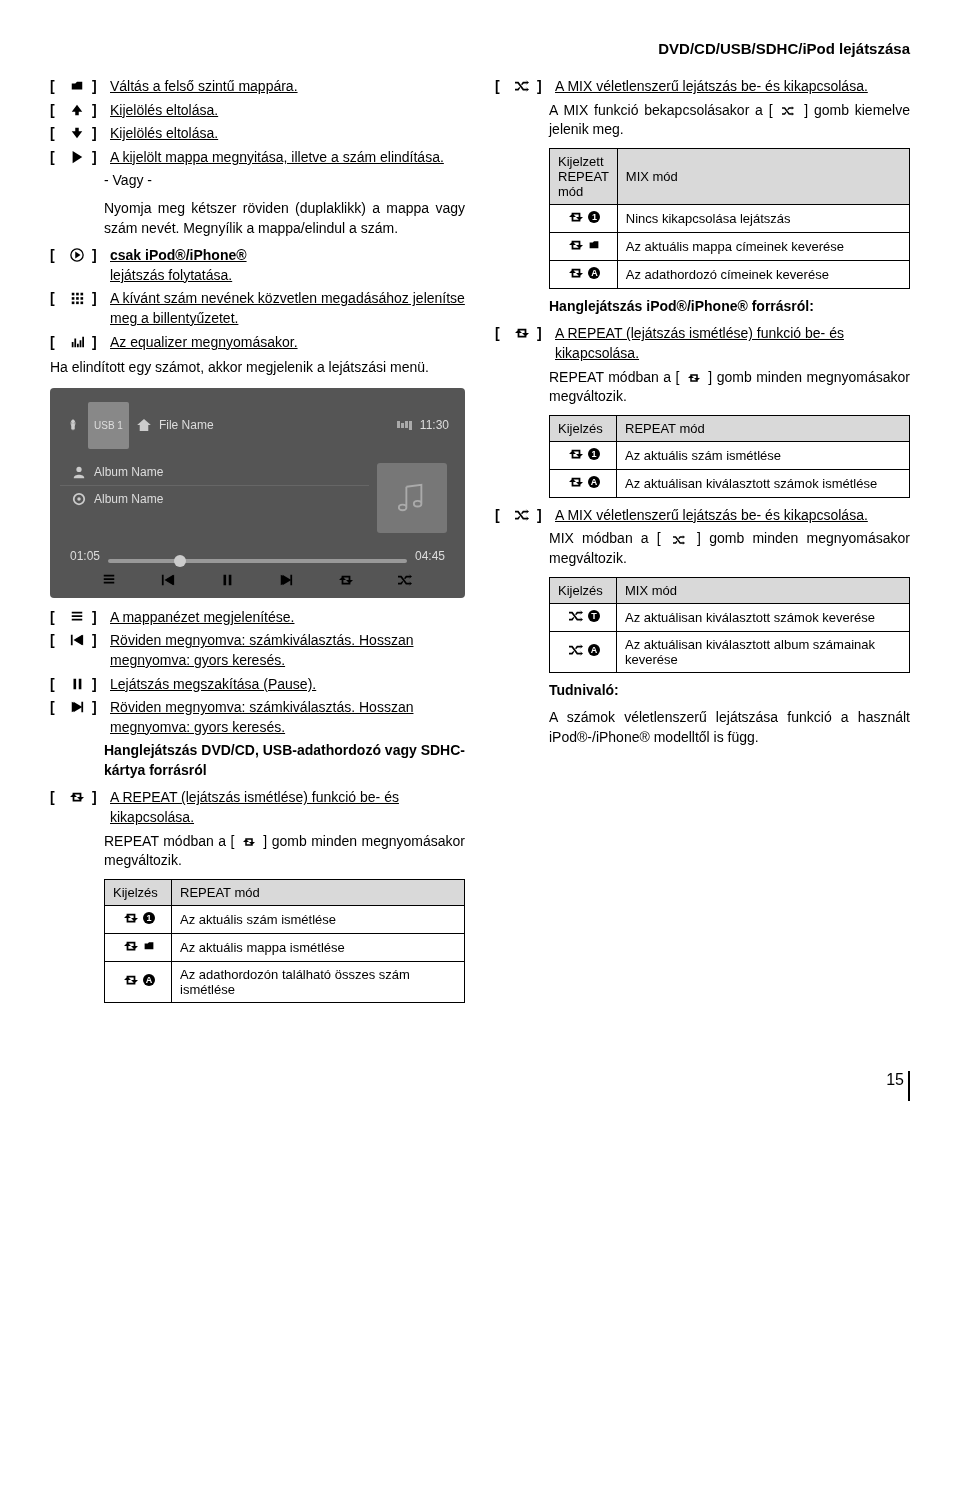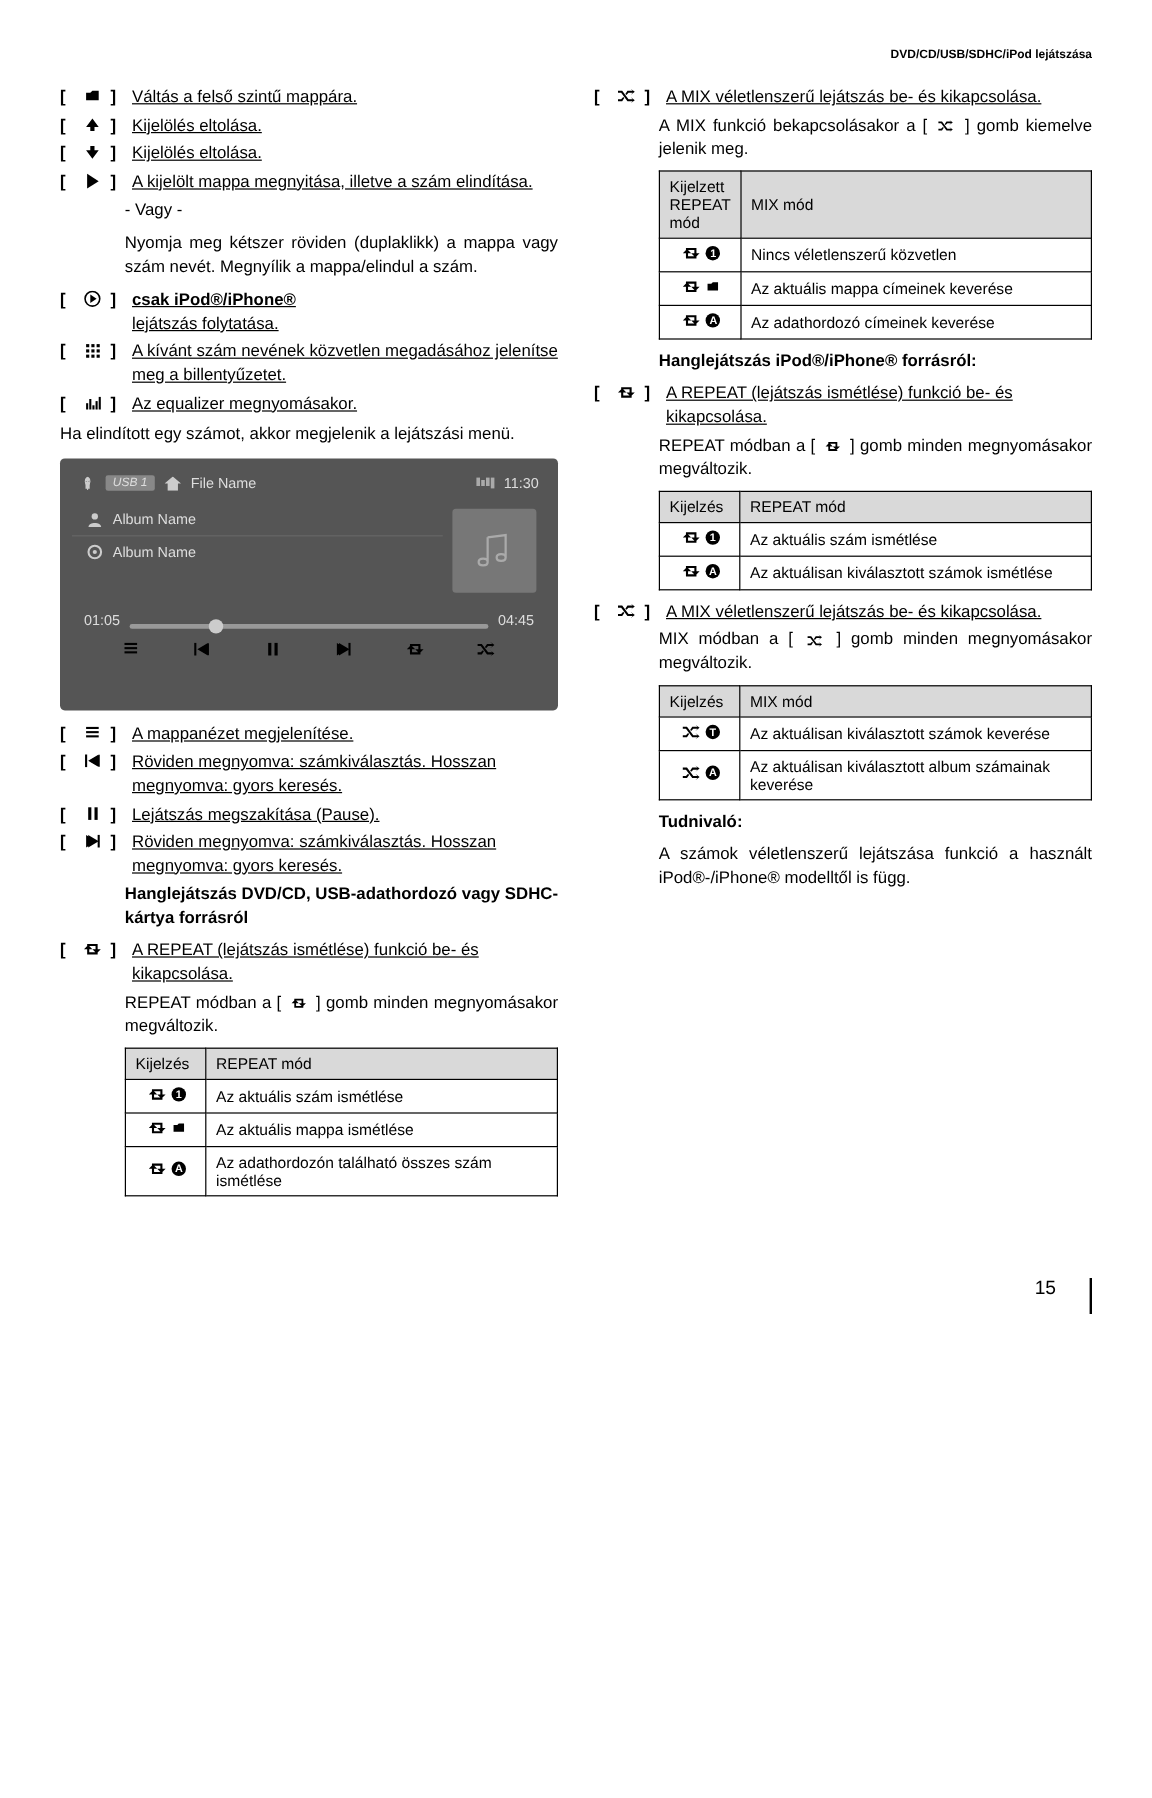--- a/index.html
+++ b/index.html
@@ -7,21 +7,21 @@
     font-size: 14px;
     color: #000;
     margin: 0;
     padding: 40px 50px 20px 50px;
     width: 860px;
     background: #fff;
   }
   .header {
     text-align: right;
     font-weight: bold;
-    font-size: 10px;
+    font-size: 15px;
     margin-bottom: 20px;
   }
   .columns {
     display: flex;
     gap: 30px;
   }
   .col {
     flex: 1;
     min-width: 0;
   }
@@ -84,24 +84,23 @@
     position: relative;
   }
   .ss-top {
     display: flex;
     align-items: center;
     gap: 8px;
     padding: 4px 6px;
   }
   .ss-tag {
     background: #888;
-    padding: 1px 6px;
+    padding: 18px 6px;
     border-radius: 2px;
     font-size: 10px;
-    font-style: italic;
   }
   .ss-right {
     margin-left: auto;
     display: flex;
     align-items: center;
     gap: 8px;
   }
   .ss-dots {
     display: flex;
     gap: 1px;
@@ -207,21 +206,21 @@
   .inline-icon {
     display: inline-block;
     vertical-align: middle;
     width: 20px;
     height: 12px;
   }
   .page-num {
     text-align: right;
     font-size: 16px;
     margin-top: 60px;
-    padding-right: 28px;
+    padding-right: 4px;
     border-right: 2px solid #000;
     height: 30px;
     display: flex;
     align-items: flex-start;
     justify-content: flex-end;
   }
 </style>
 </head>
 <body>
 
@@ -564,21 +563,21 @@
             <th>Kijelzett REPEAT mód</th>
             <th>MIX mód</th>
           </tr>
       <tr>
             <td class="iconcell"><span class="badge">
                 <svg width="20" height="14" viewBox="0 0 16 16">
                   <use href="#i-repeat"></use>
                 </svg>
                 <span class="badge-sub">1</span>
               </span></td>
-            <td>Nincs véletlenszerű közvetlen</td>
+            <td>Nincs kikapcsolása lejátszás</td>
           </tr>
       <tr>
             <td class="iconcell"><span class="badge">
                 <svg width="20" height="14" viewBox="0 0 16 16">
                   <use href="#i-repeat"></use>
                 </svg>
                 <svg width="12" height="10" viewBox="0 0 16 16">
                   <use href="#i-folder"></use>
                 </svg>
               </span></td>

